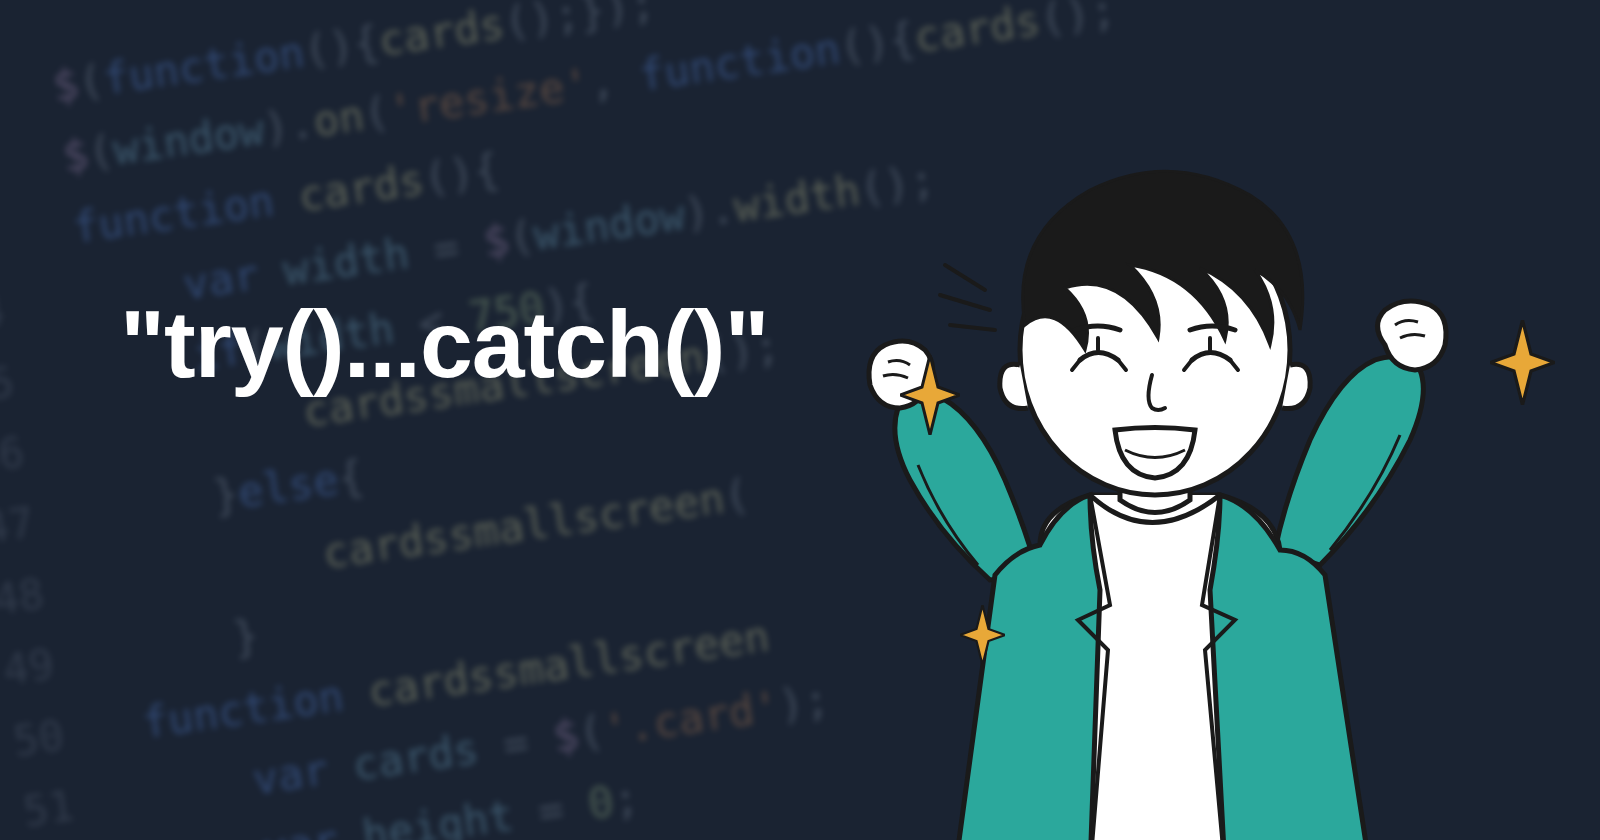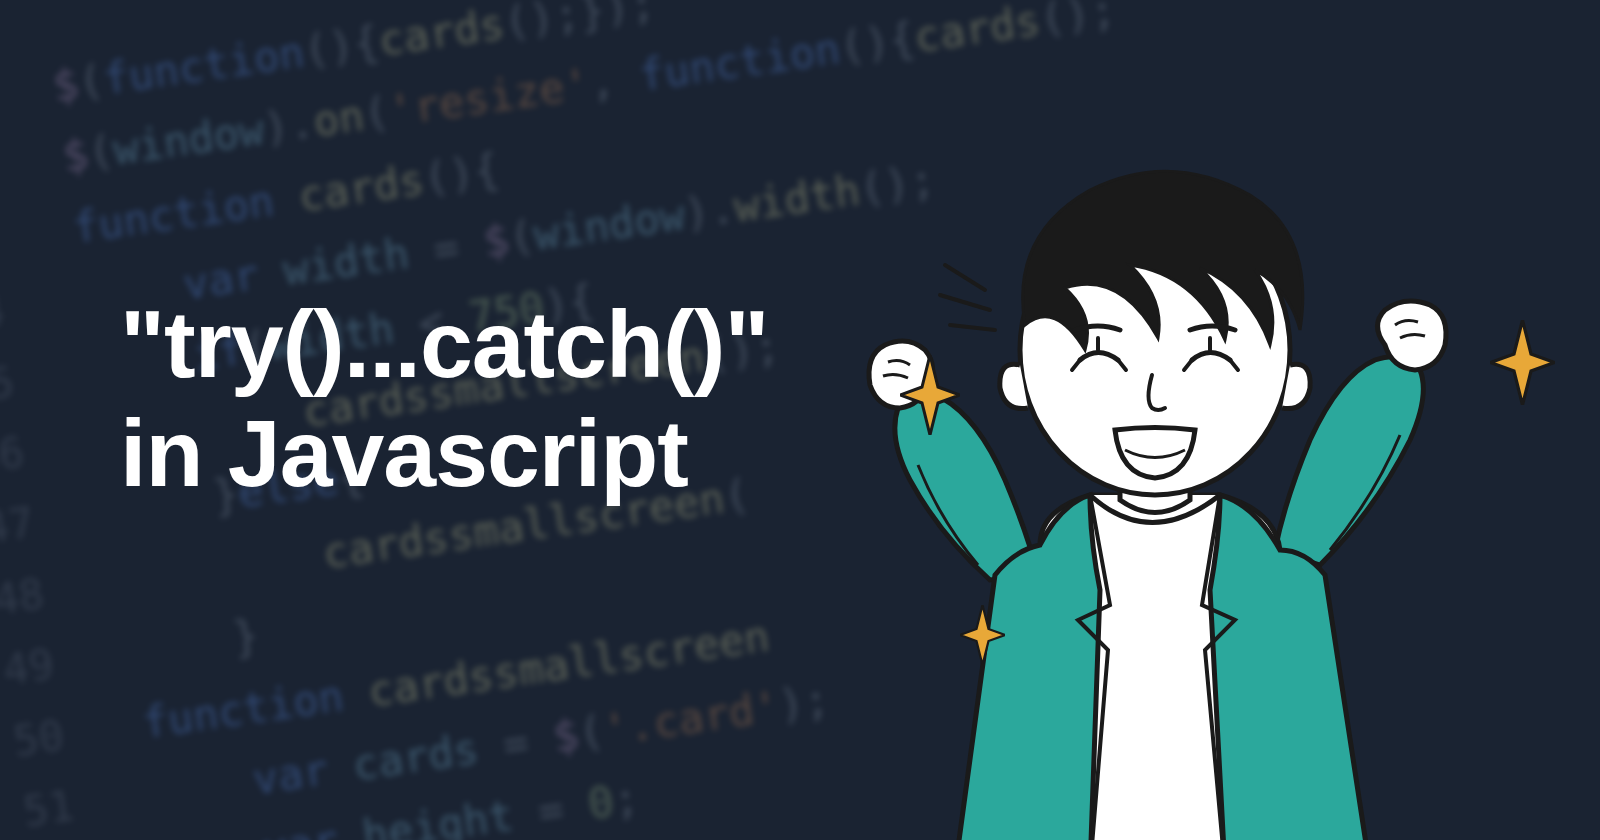--- a/index.html
+++ b/index.html
@@ -72,21 +72,20 @@
 <span class="ln">46</span>          <span class="fn">cardssmallscreen</span>();
 <span class="ln">47</span>      }<span class="kw">else</span>{
 <span class="ln">48</span>          <span class="fn">cardssmallscreen</span>(
 <span class="ln">49</span>      }
 <span class="ln">50</span>  <span class="kw">function</span> <span class="fn">cardssmallscreen</span>
 <span class="ln">51</span>      <span class="kw">var</span> <span class="id">cards</span> = <span class="op">$</span>(<span class="str">'.card'</span>);
 <span class="ln">52</span>      <span class="kw">var</span> <span class="id">height</span> = <span class="num">0</span>;</div>
 
 <div class="title">
   <div>"try()...catch()"</div>
-  <div>in Javascript</div>
 </div>
 
 <div class="sparkle" style="right:640px; top:355px;">
   <svg width="60" height="80" viewBox="0 0 60 80">
     <path d="M30 0 L38 32 L60 40 L38 48 L30 80 L22 48 L0 40 L22 32 Z" fill="#e8a838" stroke="#1a1a1a" stroke-width="3"></path>
   </svg>
 </div>
 <div class="sparkle" style="right:45px; top:320px;">
   <svg width="65" height="85" viewBox="0 0 60 80">
     <path d="M30 0 L38 32 L60 40 L38 48 L30 80 L22 48 L0 40 L22 32 Z" fill="#e8a838" stroke="#1a1a1a" stroke-width="3"></path>

